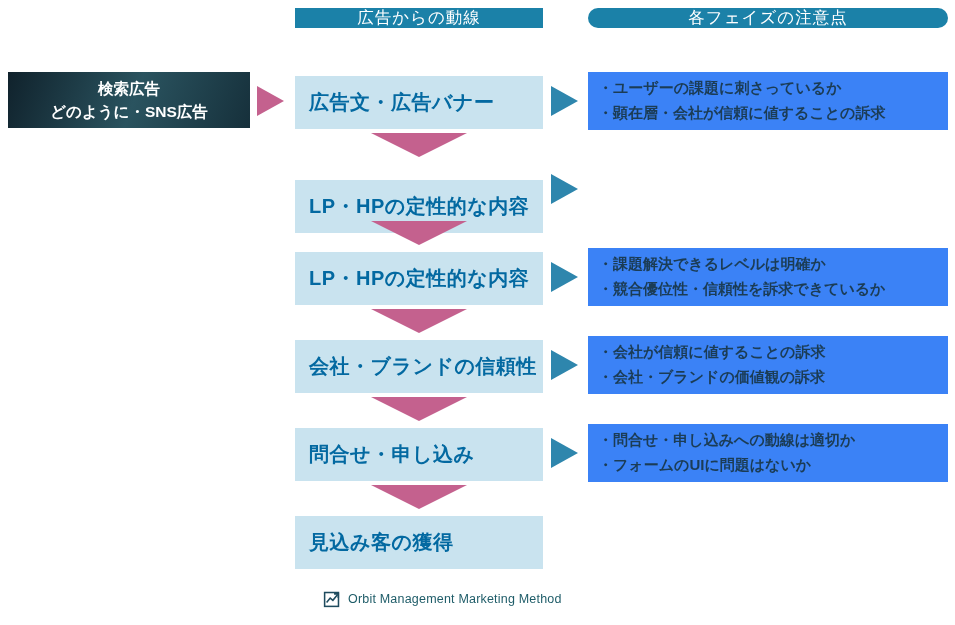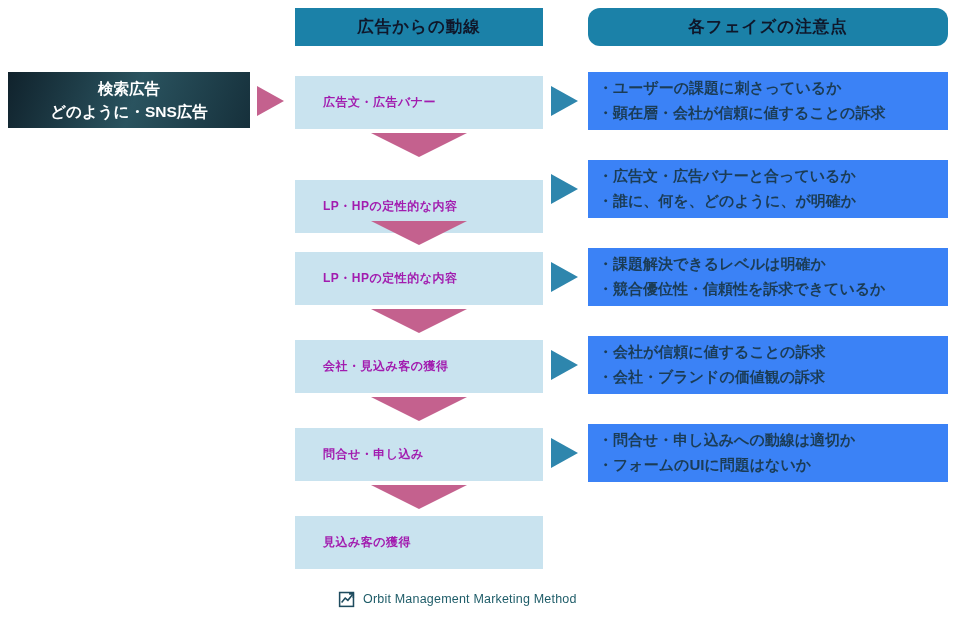--- a/index.html
+++ b/index.html
@@ -7,24 +7,24 @@
   .canvas {
     position: relative;
     width: 955px;
     height: 625px;
     background: #ffffff;
     overflow: hidden;
   }
   .header {
     position: absolute;
     top: 8px;
-    height: 38px;
+    height: 20px;
     background: #1b81a8;
-    color: #0f172a;
-    font-weight: bold;
+    color: #ffffff;
+    font-weight: normal;
     font-size: 16.5px;
     display: flex;
     align-items: center;
     justify-content: center;
     letter-spacing: 1px;
   }
   .header.funnel { left: 295px; width: 248px; }
   .header.notes  { left: 588px; width: 360px; border-radius: 12px; }
   .source-box {
     position: absolute;
@@ -39,26 +39,26 @@
     flex-direction: column;
     align-items: center;
     justify-content: center;
     text-align: center;
   }
   .step-box {
     position: absolute;
     left: 295px;
     width: 248px; height: 53px;
     background: #c9e3ef;
-    color: #a21caf;
+    color: #0369a1;
     font-weight: bold;
-    font-size: 12px;
+    font-size: 20px;
     display: flex;
     align-items: center;
-    padding-left: 28px;
+    padding-left: 14px;
     box-sizing: border-box;
     letter-spacing: 0.5px;
   }
   .note-box {
     position: absolute;
     left: 588px;
     width: 360px; height: 58px;
     background: #3b82f6;
     color: #1b3c55;
     font-weight: bold;
@@ -82,21 +82,21 @@
   .arrow-down {
     position: absolute;
     left: 371px;
     width: 0; height: 0;
     border-left: 48px solid transparent;
     border-right: 48px solid transparent;
     border-top: 24px solid #c4618e;
   }
   .brand {
     position: absolute;
-    left: 338px; top: 590px;
+    left: 323px; top: 590px;
     display: flex;
     align-items: center;
     gap: 7px;
     color: #1e5c68;
     font-size: 12.5px;
     letter-spacing: 0.2px;
   }
   .brand svg { display: block; }
 </style>
 </head>
@@ -124,38 +124,34 @@
   <div class="note-box" style="top:72px">
     <div>・ユーザーの課題に刺さっているか</div>
     <div>・顕在層・会社が信頼に値することの訴求</div>
   </div>
   <div class="arrow-down" style="top:133px"></div>
 
   <div class="step-box" style="top:180px">
     <span>LP・HPの定性的な内容</span>
   </div>
   <div class="arrow-right blue" style="top:174px"></div>
-  <div class="note-box" style="top:160px">
-    <div>・広告文・広告バナーと合っているか</div>
-    <div>・誰に、何を、どのように、が明確か</div>
-  </div>
   <div class="arrow-down" style="top:221px"></div>
 
   <div class="step-box" style="top:252px">
     <span>LP・HPの定性的な内容</span>
   </div>
   <div class="arrow-right blue" style="top:262px"></div>
   <div class="note-box" style="top:248px">
     <div>・課題解決できるレベルは明確か</div>
     <div>・競合優位性・信頼性を訴求できているか</div>
   </div>
   <div class="arrow-down" style="top:309px"></div>
 
   <div class="step-box" style="top:340px">
-    <span>会社・見込み客の獲得</span>
+    <span>会社・ブランドの信頼性</span>
   </div>
   <div class="arrow-right blue" style="top:350px"></div>
   <div class="note-box" style="top:336px">
     <div>・会社が信頼に値することの訴求</div>
     <div>・会社・ブランドの価値観の訴求</div>
   </div>
   <div class="arrow-down" style="top:397px"></div>
 
   <div class="step-box" style="top:428px">
     <span>問合せ・申し込み</span>

